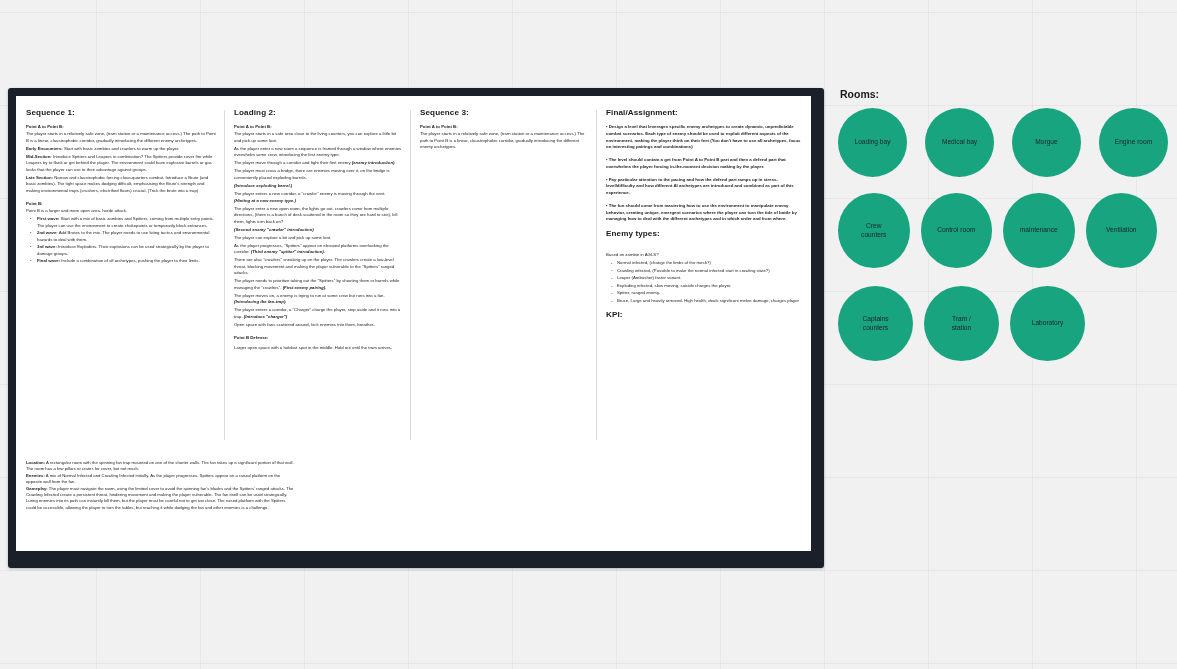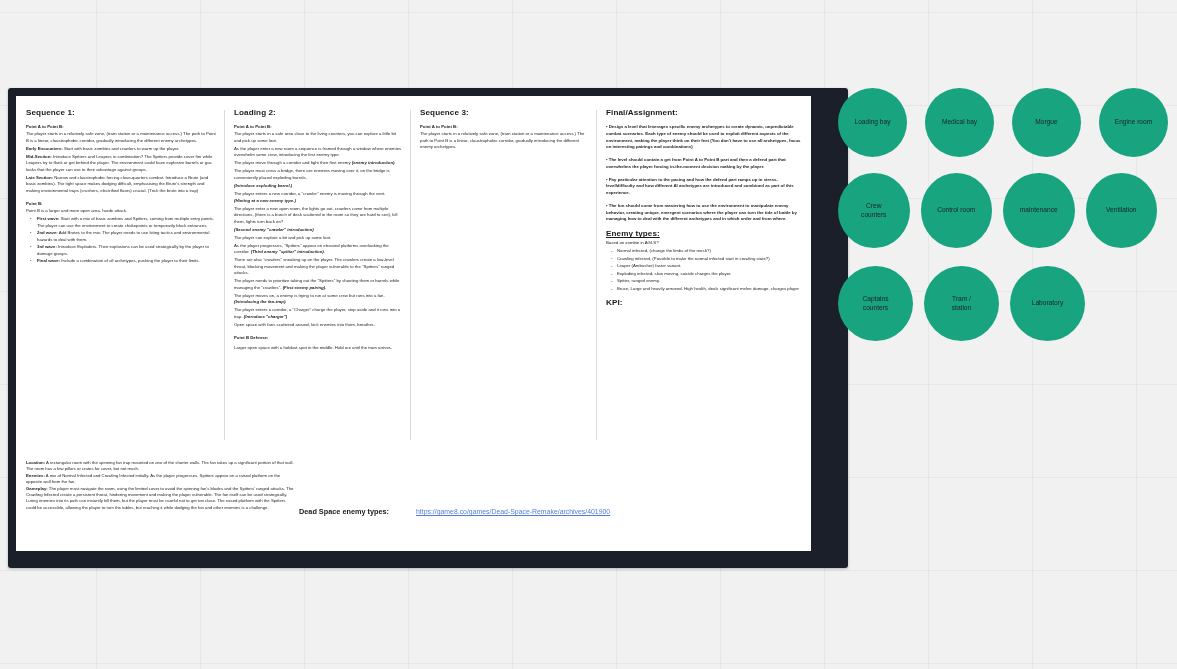--- a/index.html
+++ b/index.html
@@ -28,21 +28,20 @@
   
   #doc-frame {
     position: absolute;
     left: 8px;
     top: 88px;
     width: 816px;
     height: 480px;
     background: #1b1f2a;
     border-radius: 3px;
     box-shadow: 0 1px 3px rgba(0,0,0,0.25);
-    padding-left: 24px;
   }
   #doc-page {
     position: absolute;
     left: 8px;
     top: 8px;
     width: 795px;
     height: 455px;
     background: #ffffff;
     overflow: hidden;
   }
@@ -284,21 +283,21 @@
 
           <p class="goal-p">• Design a level that leverages specific enemy archetypes to create dynamic, unpredictable combat scenarios. Each type of enemy should be used to exploit different aspects of the environment, making the player think on their feet (You don't have to use all archetypes, focus on interesting pairings and combinations)</p>
           <div class="gap"></div>
           <p class="goal-p">• The level should contain a get from Point A to Point B part and then a defend part that overwhelms the player forcing in-the-moment decision making by the player.</p>
           <div class="gap"></div>
           <p class="goal-p">• Pay particular attention to the pacing and how the defend part ramps up in stress-level/difficulty and how different AI archetypes are introduced and combined as part of this experience.</p>
           <div class="gap"></div>
           <p class="goal-p">• The fun should come from mastering how to use the environment to manipulate enemy behavior, creating unique, emergent scenarios where the player can turn the tide of battle by managing how to deal with the different archetypes and in which order and from where.</p>
 
           <div class="gap"></div>
-          <h2 class="seq-title" style="margin-bottom:2px;text-decoration:underline;">Enemy types:</h2>
+          <h2 class="seq-title" style="margin-bottom:14px;">Enemy types:</h2>
           <p class="body">Based on zombie in AGLS?</p>
           <ul class="bul dash">
             <li>Normal infected, (change the limbs of the mesh?)</li>
             <li>Crawling infected, (Possible to make the normal infected start in crawling state?)</li>
             <li>Leaper (Ambusher) faster variant.</li>
             <li>Exploding infected, slow moving, suicide charges the player.</li>
             <li>Spitter, ranged enemy.</li>
             <li>Bruce, Large and heavily armored. High health, deals significant melee damage, charges player</li>
           </ul>
 
@@ -308,30 +307,27 @@
 
       </div>
 
       <div id="bottom-block">
         <p><b>Location:</b><span> A rectangular room with the spinning fan trap mounted on one of the shorter walls. The fan takes up a significant portion of that wall. The room has a few pillars or crates for cover, but not much.</span></p>
         <p><b>Enemies:</b><span> A mix of Normal Infected and Crawling Infected initially.  As the player progresses, Spitters appear on a raised platform on the opposite wall from the fan.</span></p>
         <p><b>Gameplay:</b><span> The player must navigate the room, using the limited cover to avoid the spinning fan's blades and the Spitters' ranged attacks. The Crawling Infected create a persistent threat, hindering movement and making the player vulnerable. The fan itself can be used strategically.  Luring enemies into its path can instantly kill them, but the player must be careful not to get too close. The raised platform with the Spitters could be accessible, allowing the player to turn the tables, but reaching it while dodging the fan and other enemies is a challenge.</span></p>
       </div>
 
       <div id="links-block">
-        <div class="link-row">
-          <span class="link-label">Dead Space enemy types:</span>
-          <a class="link-url" href="#">https://game8.co/games/Dead-Space-Remake/archives/401900</a>
-        </div>
       </div>
 
     </div>
   </div>
 
   <div id="rooms">
+    <div id="rooms-title">Rooms:</div>
 
     <div class="room-row r1">
       <div class="room">
           <span>Loading bay</span>
         </div>
       <div class="room">
           <span>Medical bay</span>
         </div>
       <div class="room">
           <span>Morgue</span>

